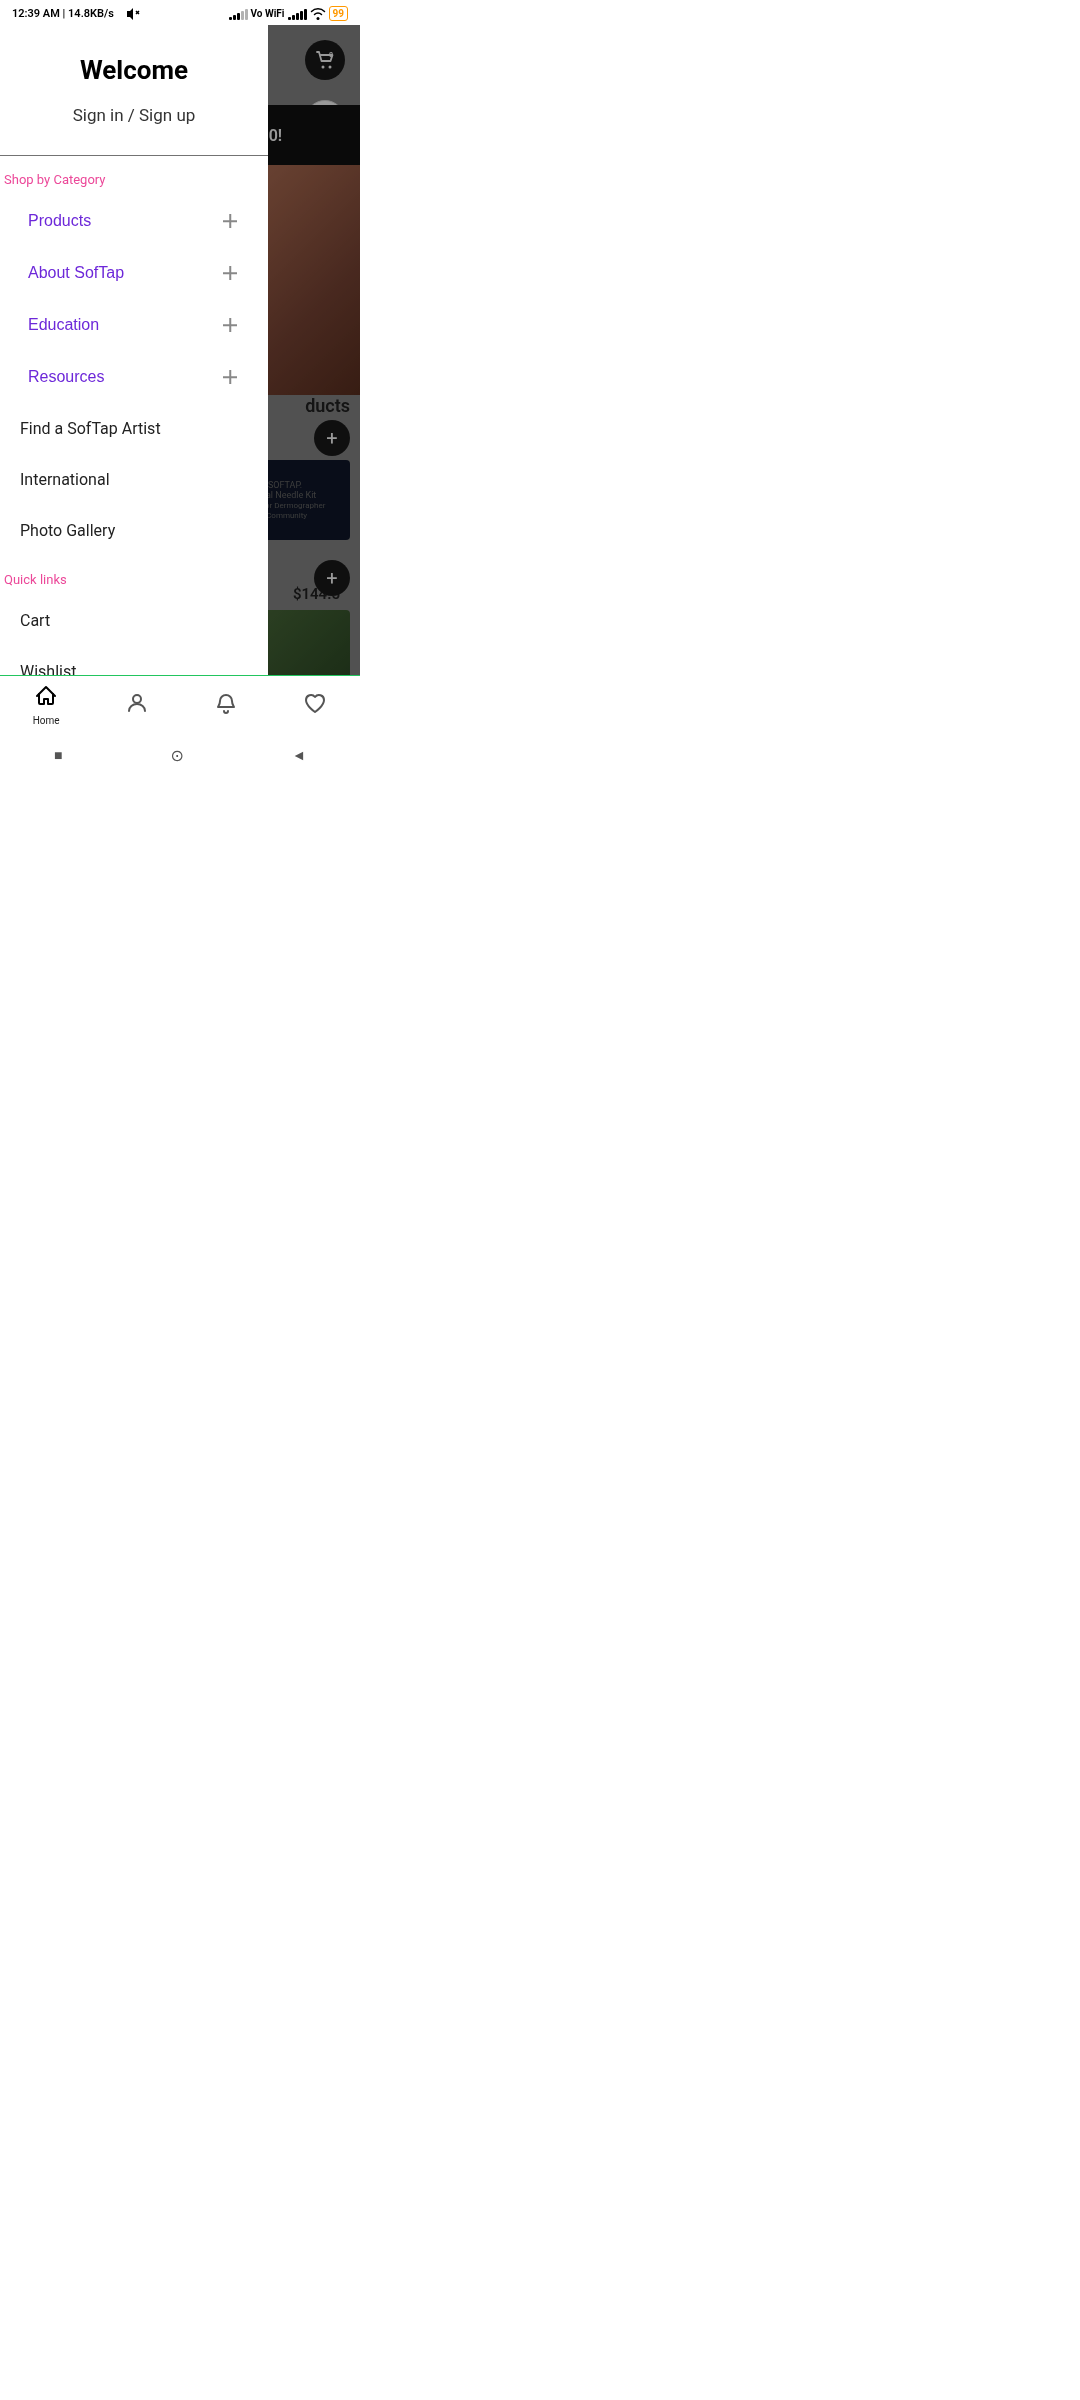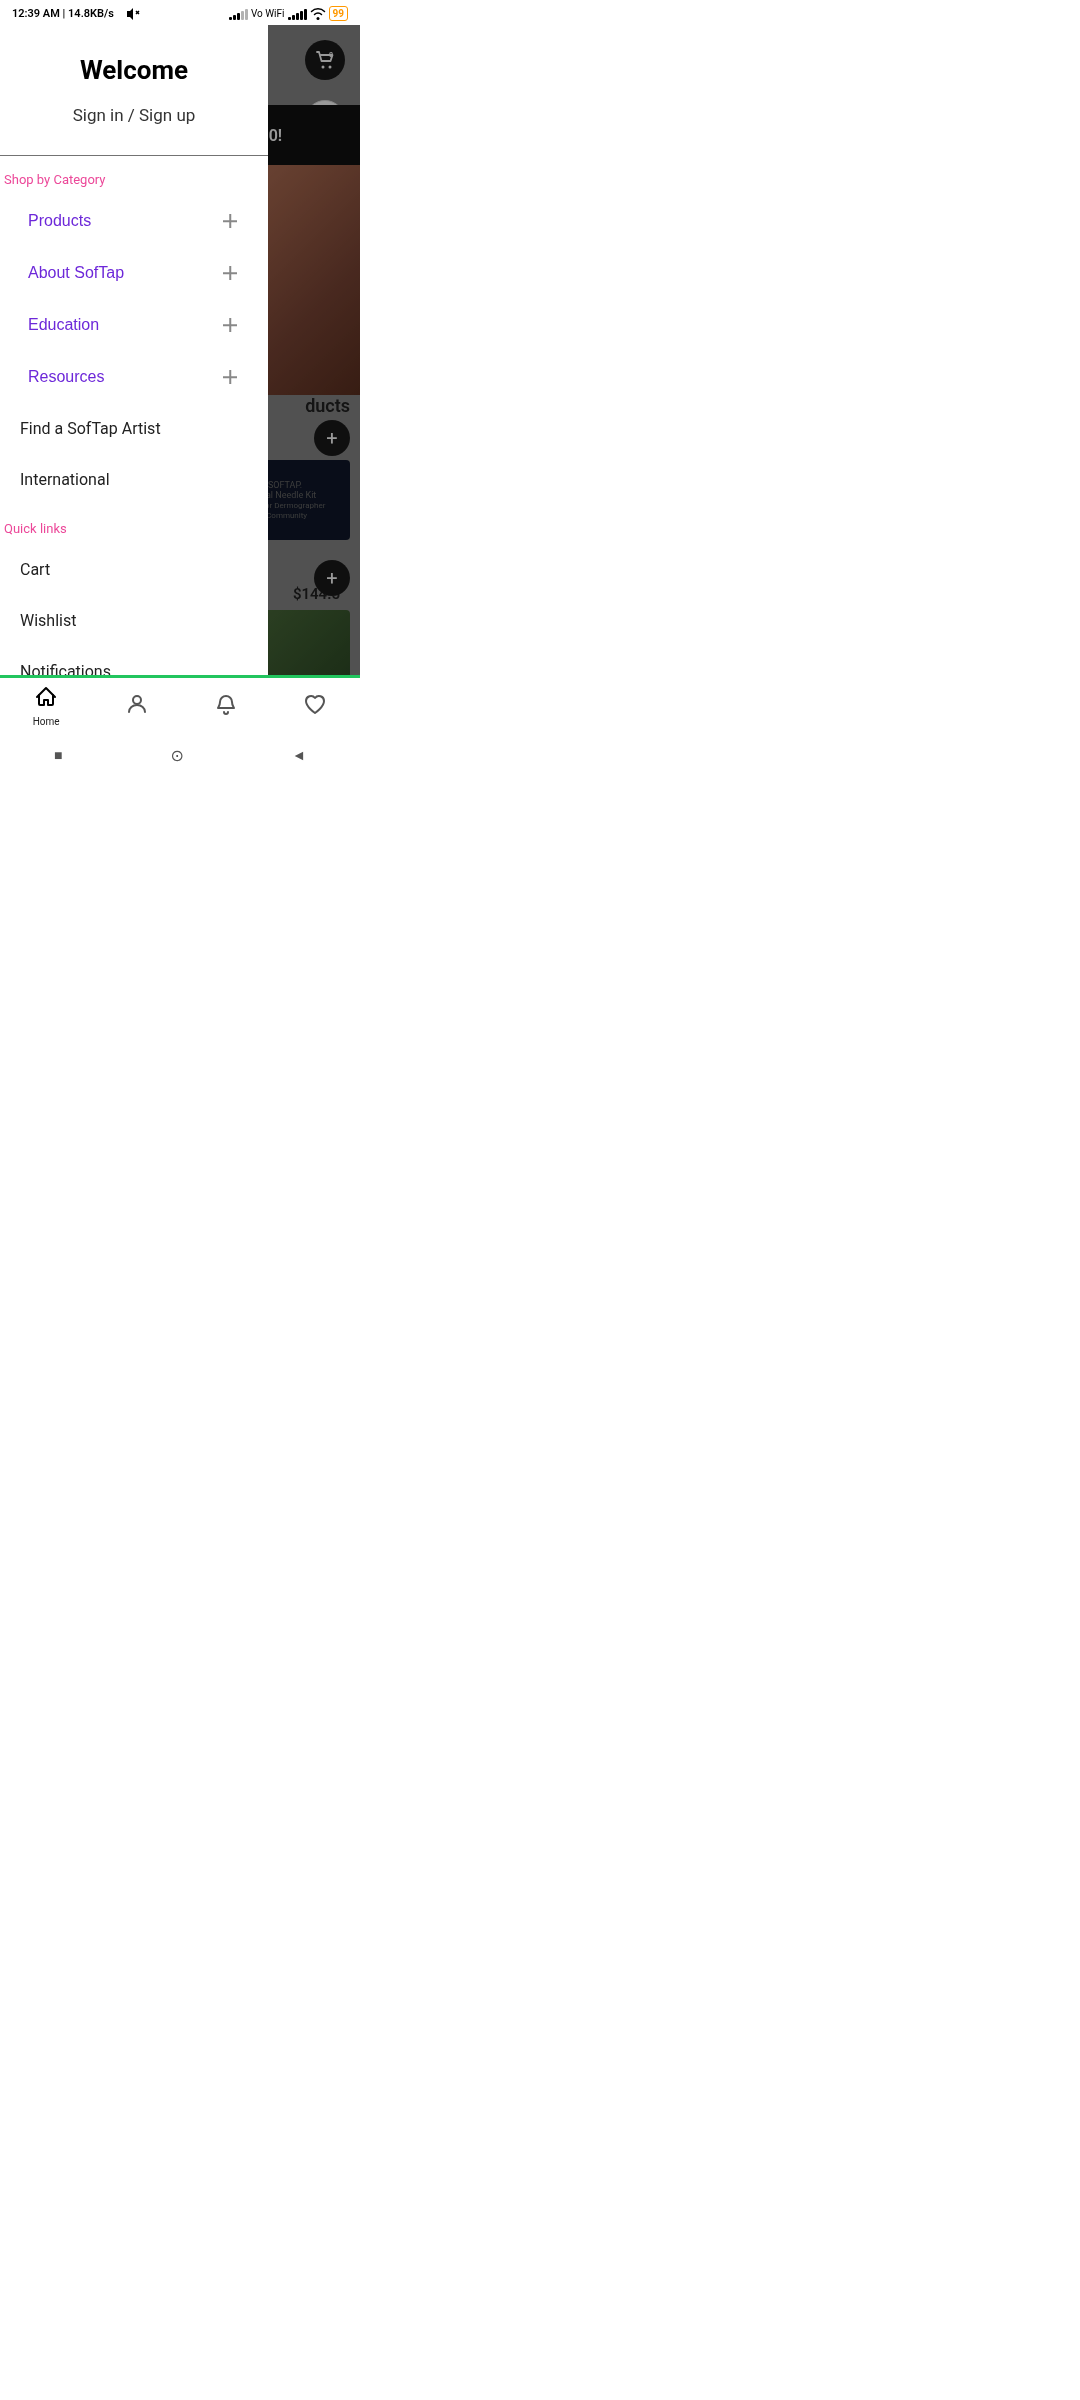--- a/index.html
+++ b/index.html
@@ -264,21 +264,21 @@
       cursor: pointer;
     }
 
     
     .bottom-nav {
       position: absolute;
       bottom: 44px;
       left: 0; right: 0;
       height: 58px;
       background: #fff;
-      border-top: 3px solid #22c55e;
+      border-top: 1px solid #22c55e;
       display: flex;
       justify-content: space-around;
       align-items: center;
       z-index: 20;
     }
 
     .bottom-nav-item {
       display: flex;
       flex-direction: column;
       align-items: center;
@@ -321,21 +321,21 @@
     </svg>
   </div>
   <div class="status-right">
     <div class="signal-bars">
       <span></span>
         <span></span>
         <span></span>
         <span style="opacity:0.3"></span>
         <span style="opacity:0.3"></span>
     </div>
-    <span style="font-size:10px;font-weight:400;">Vo WiFi</span>
+    <span style="font-size:10px;font-weight:700;">Vo WiFi</span>
     <div class="signal-bars">
       <span></span>
         <span></span>
         <span></span>
         <span></span>
         <span></span>
     </div>
 
     <svg width="16" height="12" viewBox="0 0 16 12">
       <path d="M8 9a1.5 1.5 0 1 1 0 3 1.5 1.5 0 0 1 0-3z" fill="#000"></path>
@@ -428,20 +428,23 @@
     </button>
 
     <div class="nav-simple">
       <span>Find a SofTap Artist</span>
     </div>
 
     <div class="nav-simple">
       <span>International</span>
     </div>
 
+    <div class="nav-simple">
+      <span>Photo Gallery</span>
+    </div>
 
     <div class="section-label">Quick links</div>
 
     <div class="nav-simple">
       <span>Cart</span>
     </div>
     <div class="nav-simple">
       <span>Wishlist</span>
     </div>
     <div class="nav-simple">

